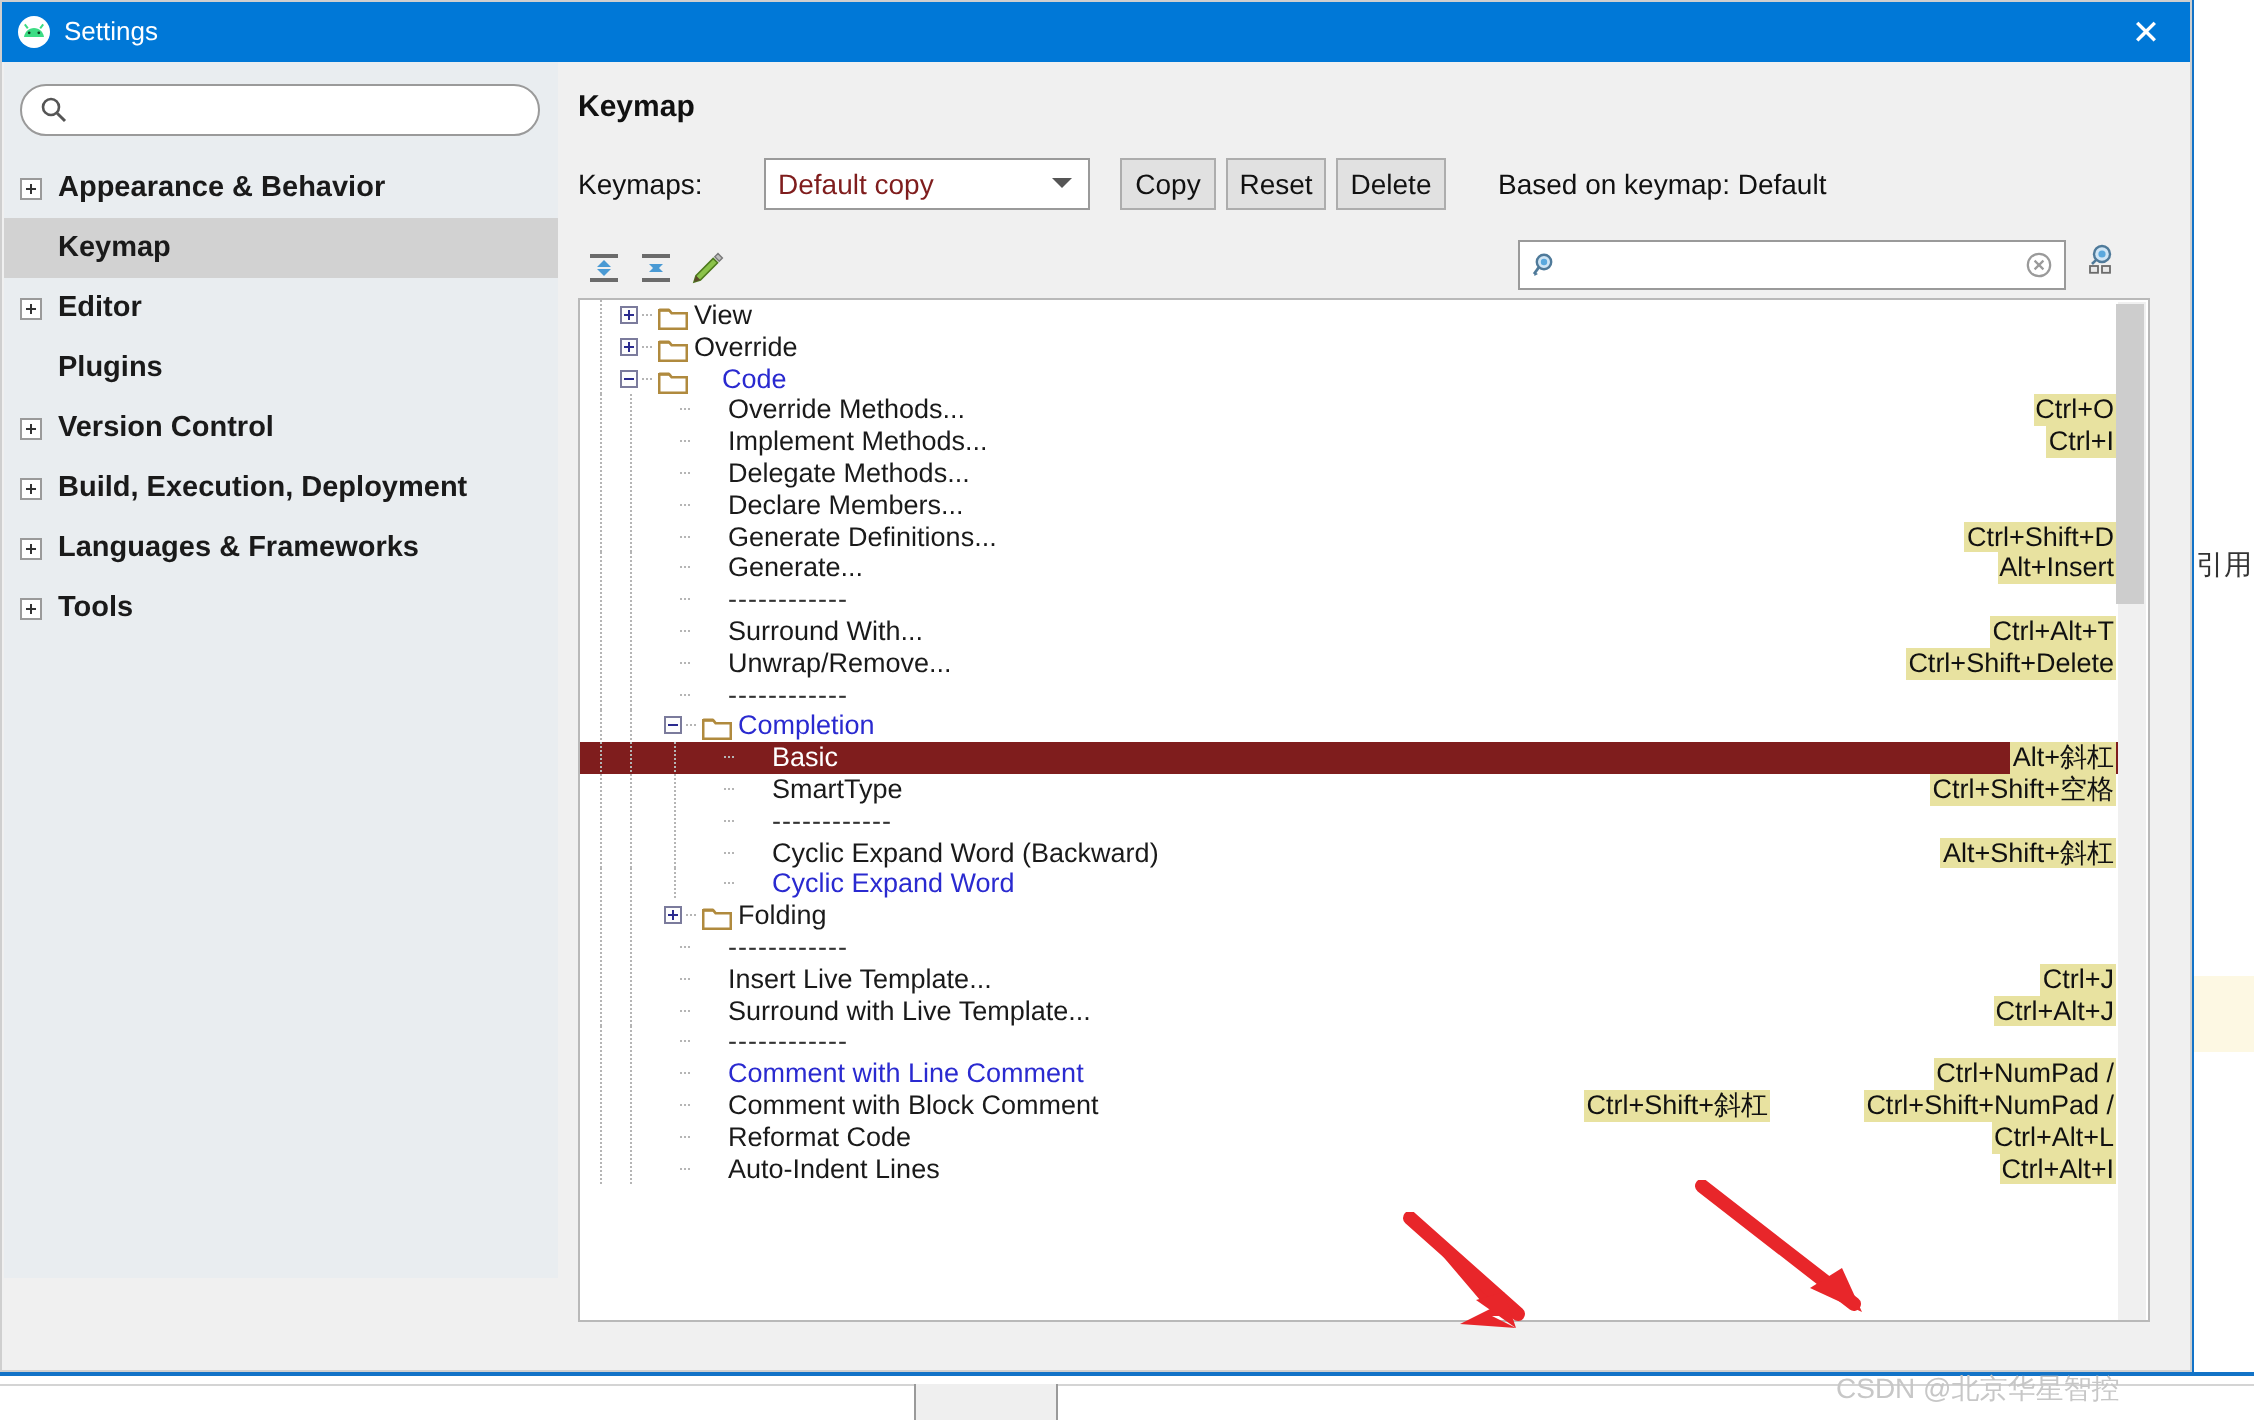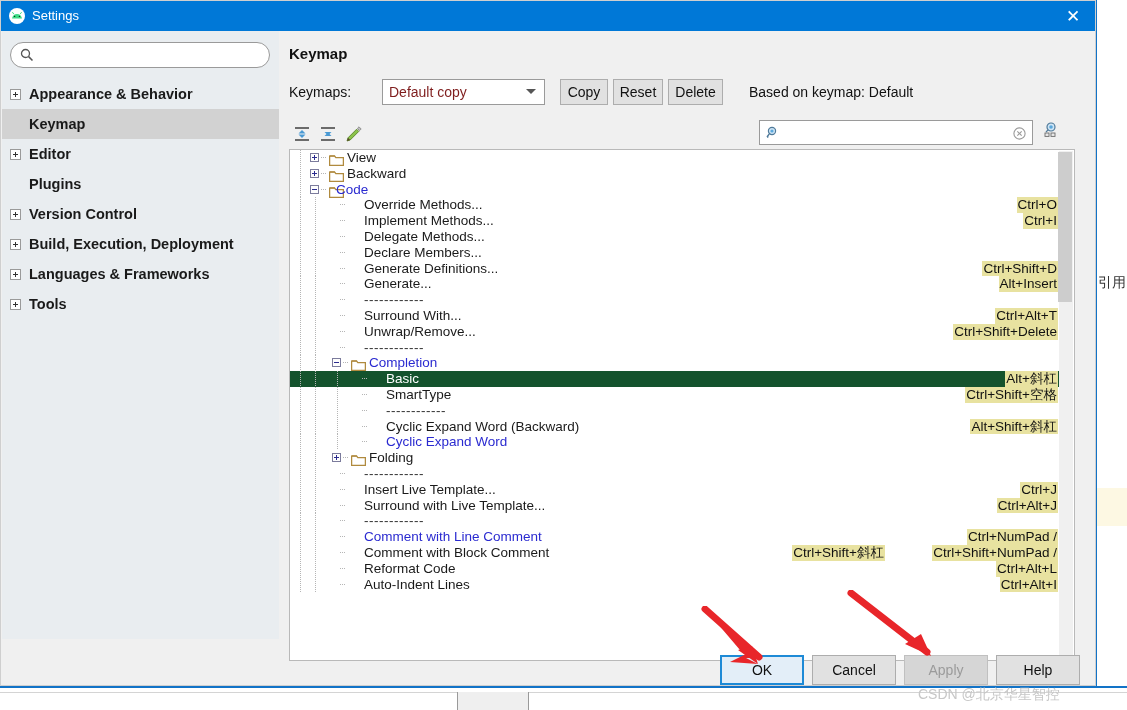--- a/index.html
+++ b/index.html
@@ -79,21 +79,21 @@
   .find-input{position:absolute;left:26px;top:3px;width:210px;height:17px;border:0;outline:0;
       background:transparent;font-family:inherit;font-size:12px;}
   .find-clear{position:absolute;right:6px;top:5px;width:13px;height:13px;}
   .find-filter{position:absolute;left:761px;top:89px;width:22px;height:22px;}
 
   
   .treebox{position:absolute;left:10px;top:118px;width:786px;height:512px;background:#fff;
       border:1px solid #b9b9b9;box-sizing:border-box;overflow:hidden;}
   .tree{position:absolute;left:0;top:0;width:770px;}
   .row{position:relative;height:15.8px;white-space:nowrap;}
-  .row.sel{background:#14532d;}
+  .row.sel{background:#7f1d1d;}
   .guide{position:absolute;top:0;width:1px;height:15.8px;
       background:repeating-linear-gradient(to bottom,#b5b5b5 0 1px,transparent 1px 2px);}
   .rowtext{position:absolute;top:0px;font-size:13.5px;color:#1a1a1a;line-height:15.8px;}
   .rowtext.blue{color:#2a2ad0;}
   .rowtext.white{color:#fff;}
   .dash{position:absolute;top:0;font-size:13.5px;color:#333;line-height:15.8px;letter-spacing:0.5px;}
   .folder{position:absolute;top:2px;width:15px;height:12px;}
   .tog{position:absolute;top:3px;width:9px;height:9px;border:1px solid #7b7b9c;background:#fdfdfd;box-sizing:border-box;}
   .tog:before{content:"";position:absolute;left:1px;top:3px;width:5px;height:1px;background:#2b2b8f;}
   .tog:after{content:"";position:absolute;left:3px;top:1px;width:1px;height:5px;background:#2b2b8f;}
@@ -279,31 +279,31 @@
               <span class="rowtext" style="left: 57px;">View</span>
             </div>
             <div class="row" style="height: 15.8px;">
               <span class="guide" style="left: 10px;"></span>
               <span class="tog" style="left: 20px;"></span>
               <span class="tick" style="left: 31px;"></span>
               <span class="folder" style="left: 39px;"><svg width="15" height="12" viewBox="0 0 15 12">
                   <path d="M0.6 2.2h5l1.2 1.4h7.6v7.8H0.6z" fill="#ffffff" stroke="#b08a3e" stroke-width="1.3"></path>
                   <path d="M0.6 1.2h5l1.2 1.4h-6.2z" fill="#b08a3e"></path>
                 </svg></span>
-              <span class="rowtext" style="left: 57px;">Backward</span>
+              <span class="rowtext" style="left: 57px;">Override</span>
             </div>
             <div class="row" style="height: 15.8px;">
               <span class="guide" style="left: 10px;"></span>
               <span class="tog minus" style="left: 20px;"></span>
               <span class="tick" style="left: 31px;"></span>
               <span class="folder" style="left: 39px;"><svg width="15" height="12" viewBox="0 0 15 12">
                   <path d="M0.6 2.2h5l1.2 1.4h7.6v7.8H0.6z" fill="#ffffff" stroke="#b08a3e" stroke-width="1.3"></path>
                   <path d="M0.6 1.2h5l1.2 1.4h-6.2z" fill="#b08a3e"></path>
                 </svg></span>
-              <span class="rowtext blue" style="left: 46px;">Code</span>
+              <span class="rowtext blue" style="left: 71px;">Code</span>
             </div>
             <div class="row" style="height: 15.8px; text-decoration: underline;">
               <span class="guide" style="left: 10px;"></span>
               <span class="guide" style="left: 25px;"></span>
               <span class="tick" style="left: 50px;"></span>
               <span class="rowtext" style="left: 74px;">Override Methods...</span>
               <span class="sc" style="right: 2px;">Ctrl+O</span>
             </div>
             <div class="row" style="height: 15.8px; padding-left: 44px;">
               <span class="guide" style="left: 10px;"></span>
@@ -479,26 +479,20 @@
               <span class="rowtext" style="left: 74px;">Auto-Indent Lines</span>
               <span class="sc" style="right: 2px;">Ctrl+Alt+I</span>
             </div>
           </div>
         <div class="vscroll">
           <div class="vthumb"></div>
         </div>
       </div>
     </div>
 
-    <div class="btnbar">
-      <div class="dbtn b-ok">OK</div>
-      <div class="dbtn b-cancel">Cancel</div>
-      <div class="dbtn b-apply">Apply</div>
-      <div class="dbtn b-help">Help</div>
-    </div>
   </div>
 
   <svg class="arrow" style="left:700px;top:606px;" width="90" height="60" viewBox="0 0 90 60">
     <path d="M6 4 L60 52 L46 52 L58 58 L30 56 L46 48 L40 44 Z" fill="#e8262a"></path>
     <path d="M5 3 L59 51" stroke="#e8262a" stroke-width="7" stroke-linecap="round"></path>
     <path d="M58 58 L38 44 L52 40 Z" fill="#e8262a"></path>
   </svg>
   <svg class="arrow" style="left:845px;top:590px;" width="110" height="72" viewBox="0 0 110 72">
     <path d="M6 3 L82 62" stroke="#e8262a" stroke-width="7" stroke-linecap="round"></path>
     <path d="M86 66 L60 54 L76 44 Z" fill="#e8262a"></path>

